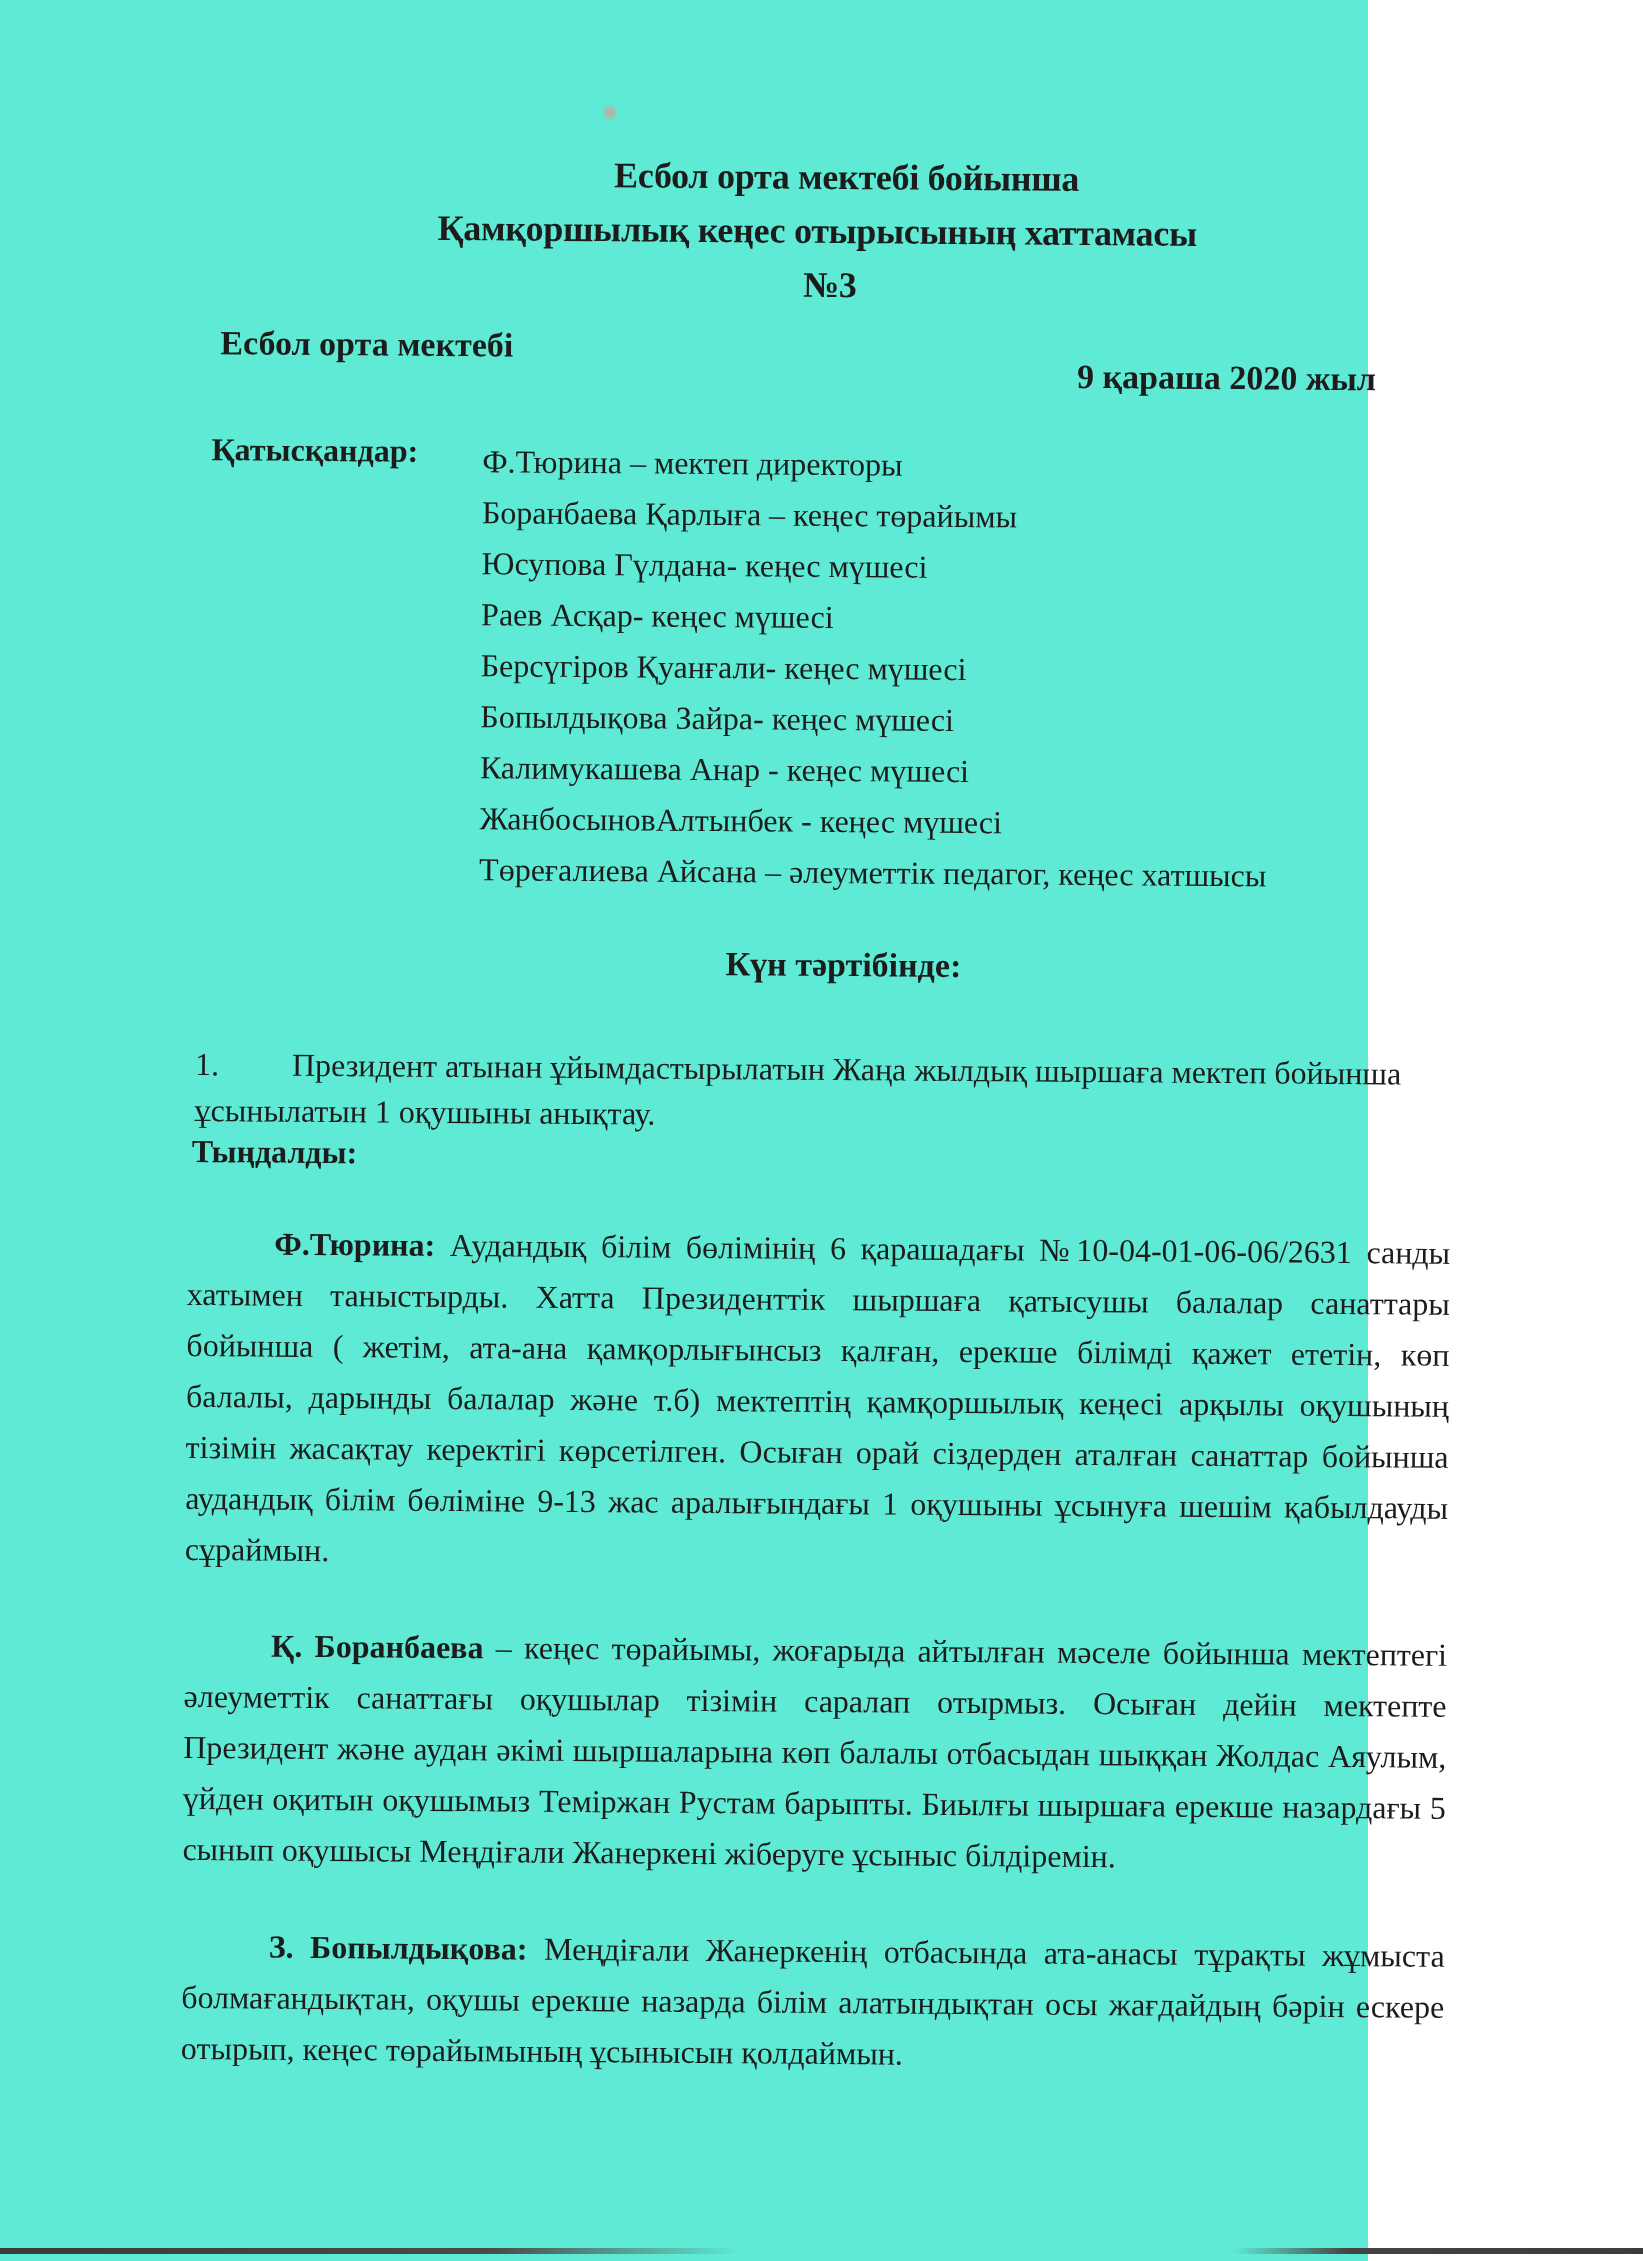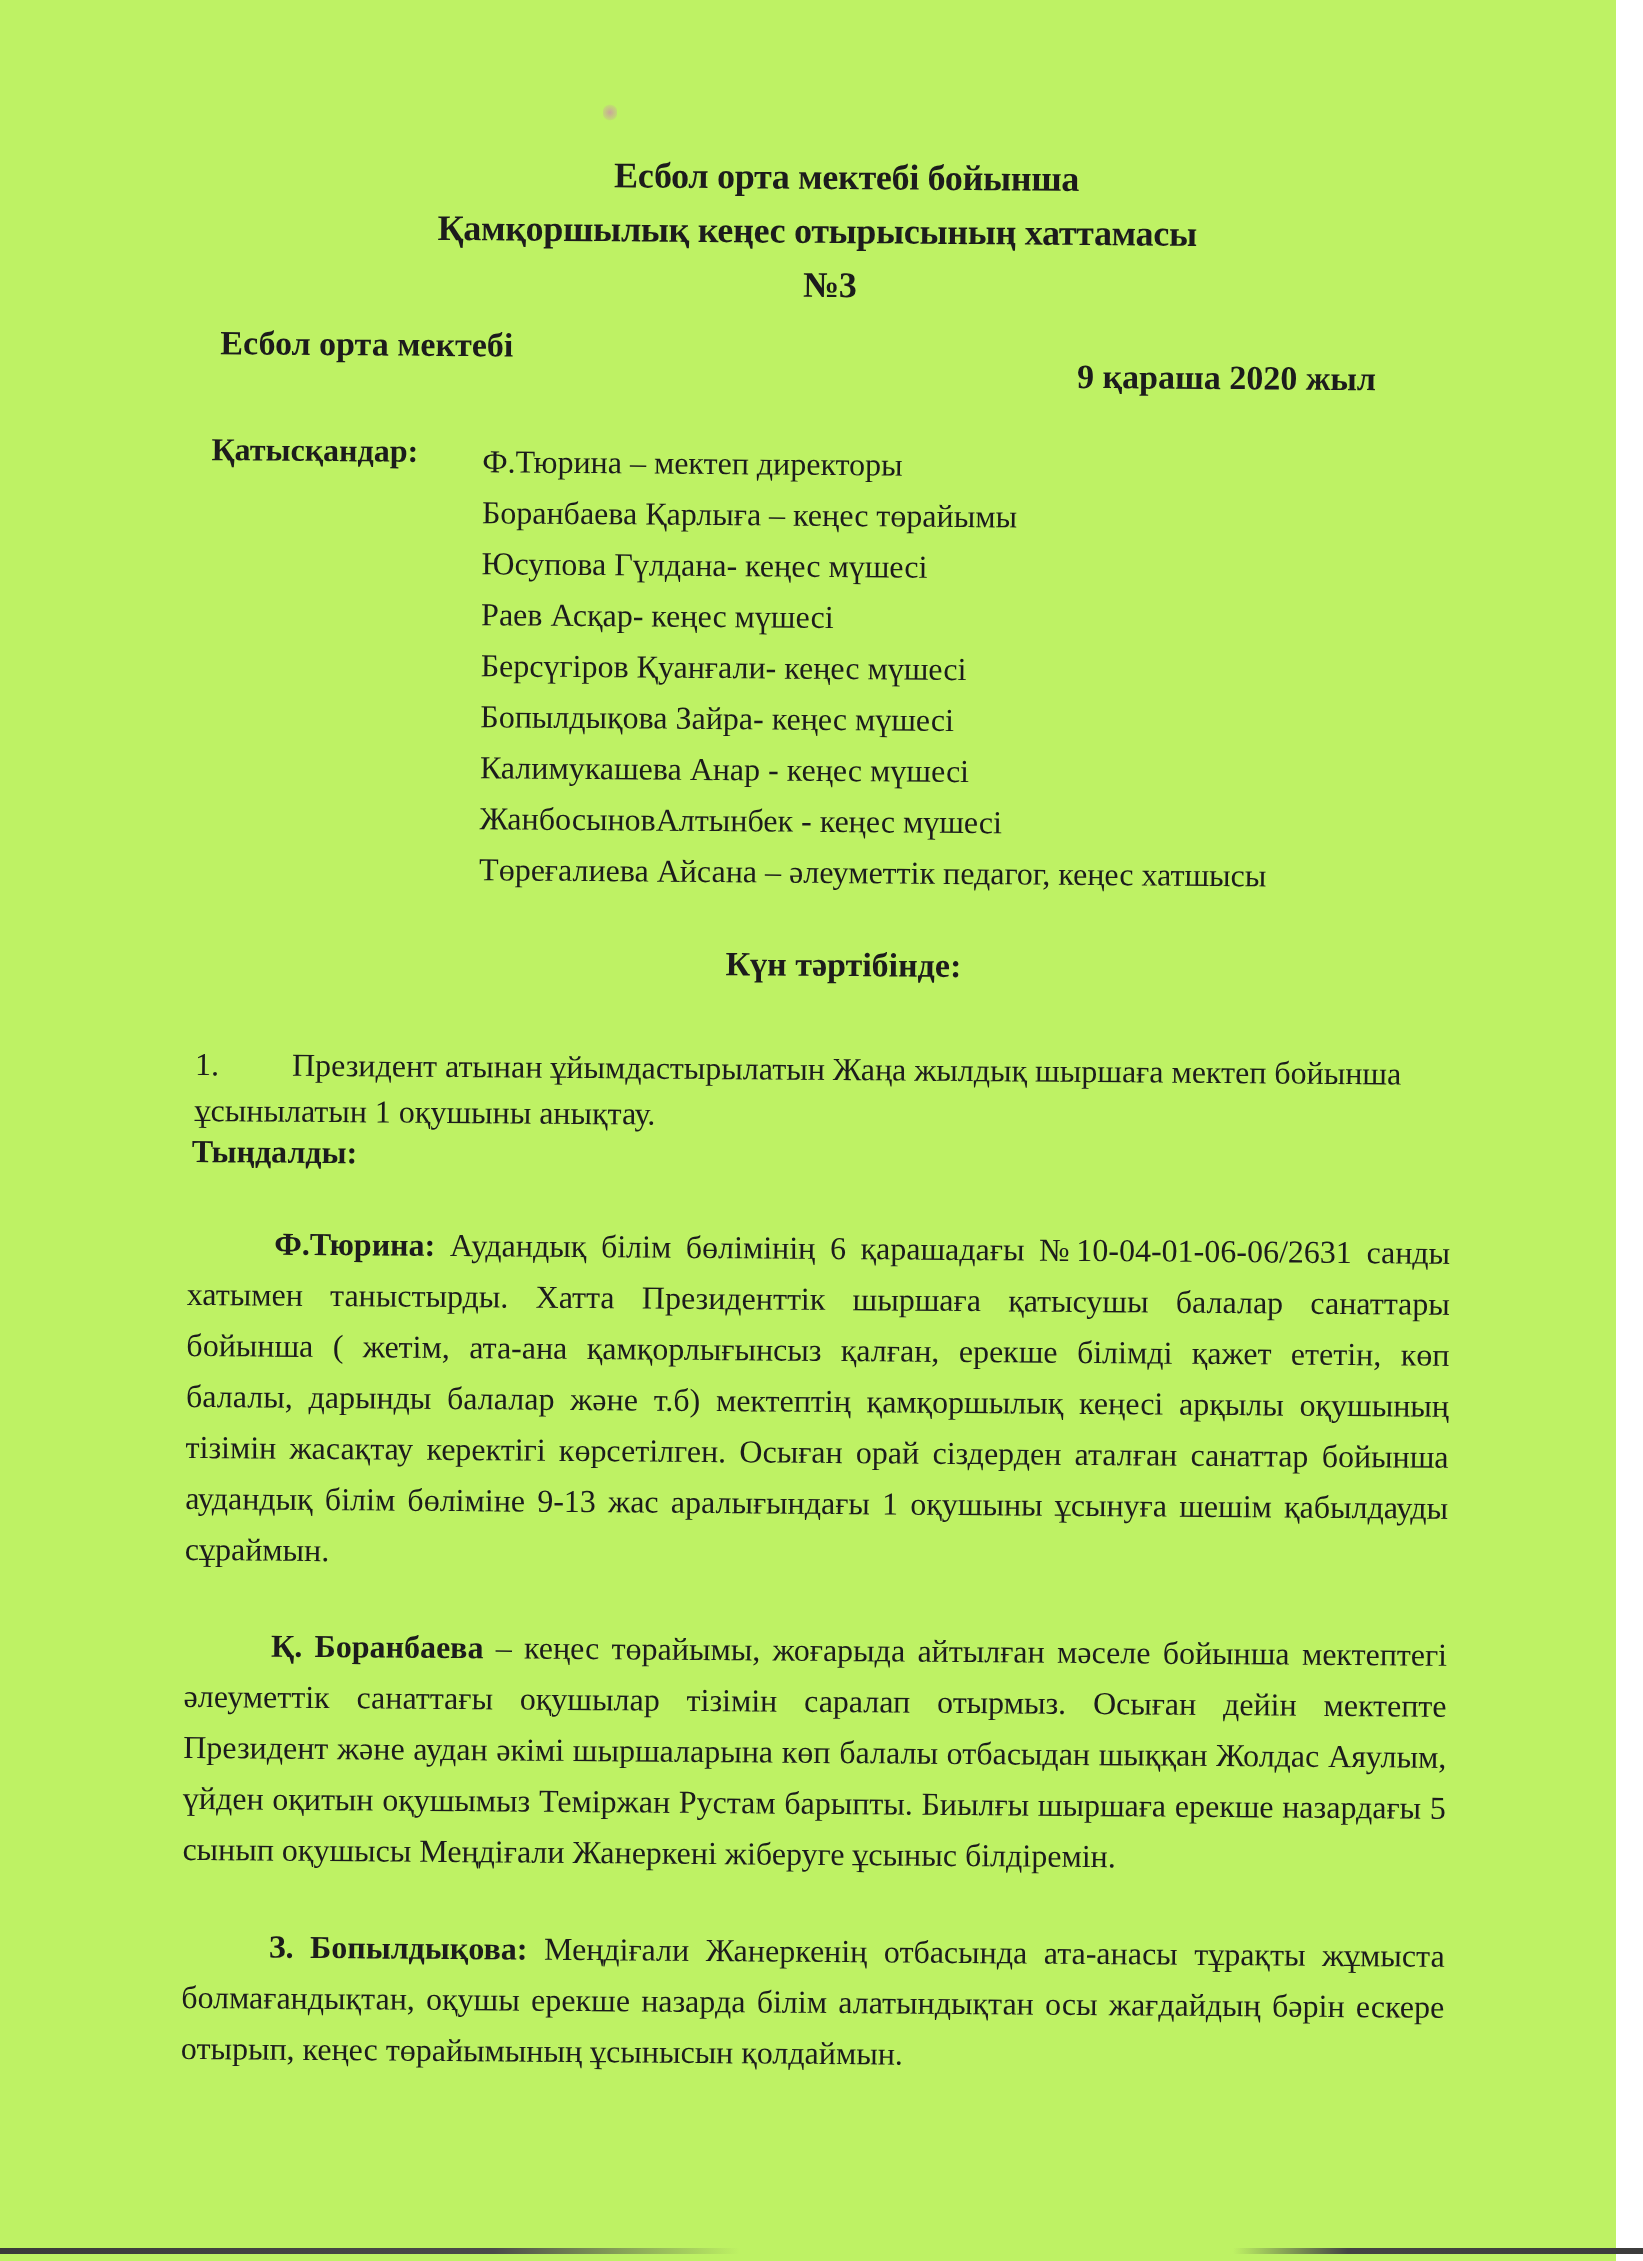--- a/index.html
+++ b/index.html
@@ -11,23 +11,23 @@
     width: 1644px;
     height: 2261px;
     position: relative;
     overflow: hidden;
     font-family: "Liberation Serif", "DejaVu Serif", serif;
     color: #1c1c1c;
   }
   .page {
     position: absolute;
     left: 0; top: 0;
-    width: 1616px;
+    width: 1368px;
     height: 2261px;
-    background: #bef264;
+    background: #5eead4;
     text-decoration: underline;
   }
   .content {
     position: absolute;
     left: 197px;
     top: 0;
     width: 1244px;
     transform: rotate(0.45deg);
     transform-origin: 0 0;
   }

